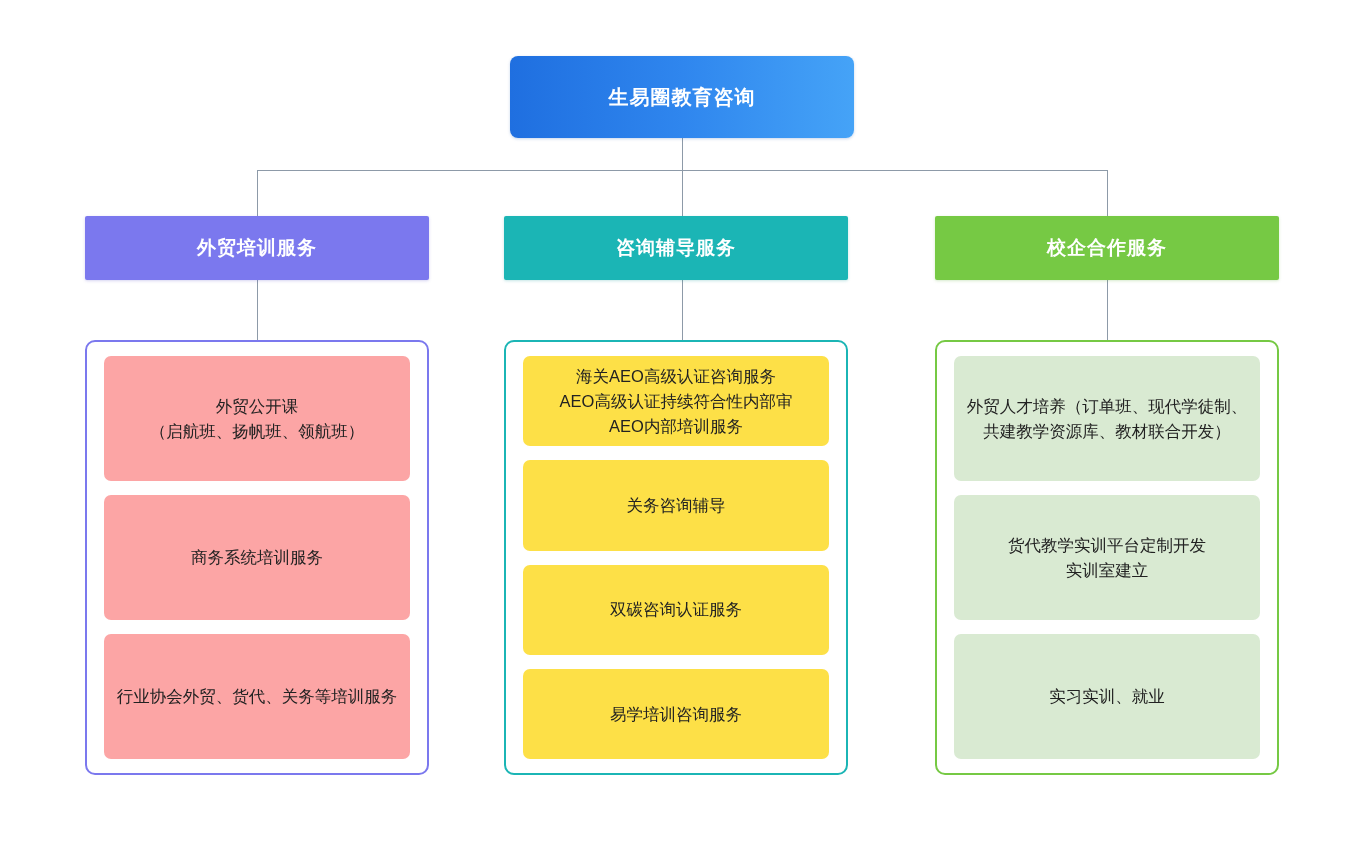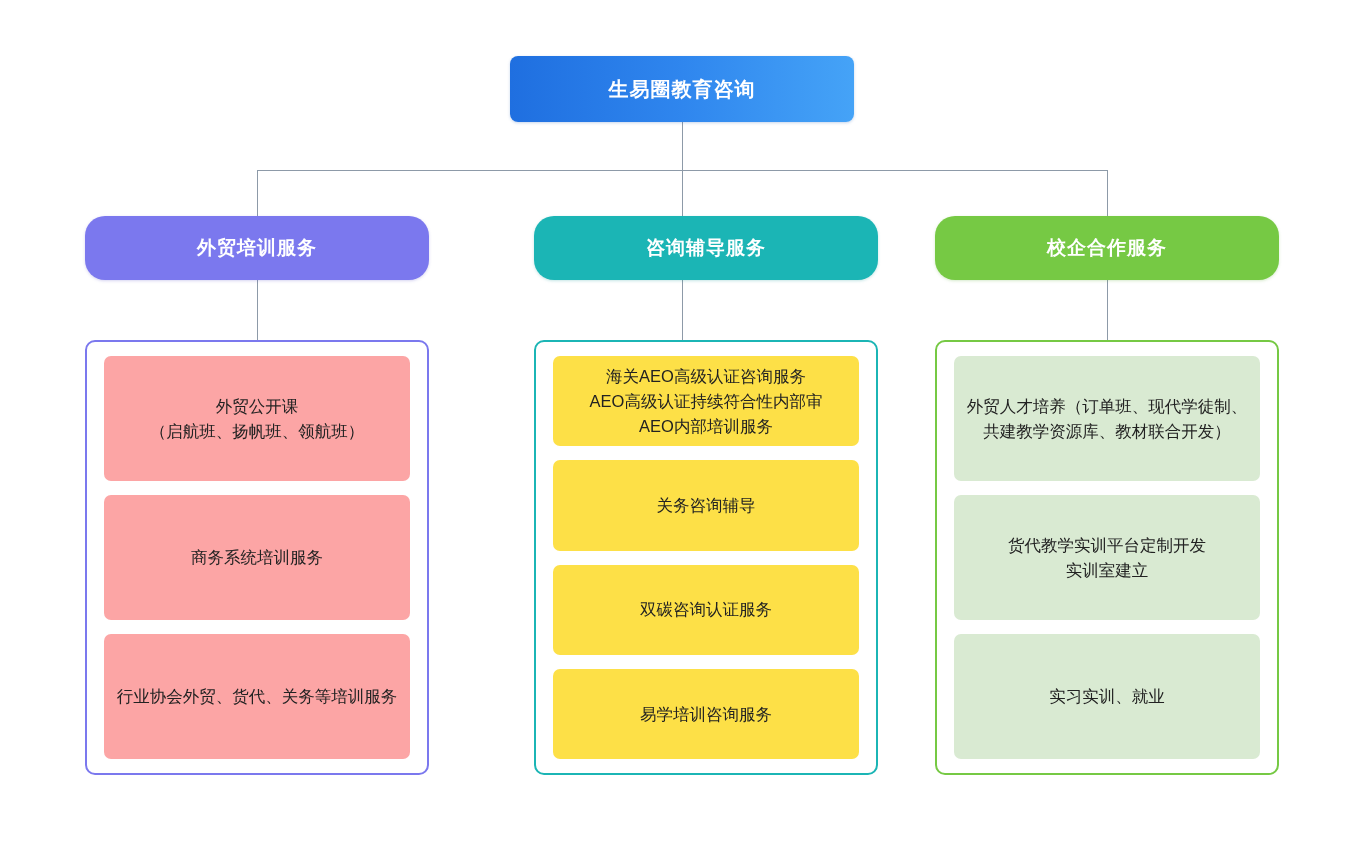--- a/index.html
+++ b/index.html
@@ -36,46 +36,46 @@
   }
   .conn-v { width: 1px; }
   .conn-h { height: 1px; }
 
   
   .root-node {
     position: absolute;
     left: 510px;
     top: 56px;
     width: 344px;
-    height: 66px;
+    height: 82px;
     border-radius: 8px;
     background: linear-gradient(90deg, #1f6fe0 0%, #2f86ee 50%, #45a3f7 100%);
     color: #ffffff;
     font-size: 20px;
     font-weight: bold;
     letter-spacing: 1px;
     display: flex;
     align-items: center;
     justify-content: center;
     box-shadow: 0 1px 3px rgba(30,90,180,0.25);
   }
 
   
   .branch {
     position: absolute;
     top: 216px;
     width: 344px;
   }
   .branch-1 { left: 85px; }
-  .branch-2 { left: 534px; }
+  .branch-2 { left: 504px; }
   .branch-3 { left: 935px; }
 
   .branch-header {
     height: 64px;
-    border-radius: 20px;
+    border-radius: 2px;
     color: #ffffff;
     font-size: 19px;
     font-weight: bold;
     letter-spacing: 1px;
     display: flex;
     align-items: center;
     justify-content: center;
   }
 
   .branch-1 .branch-header { background: #7b78ee; box-shadow: 0 1px 3px rgba(90,85,200,0.25); }

